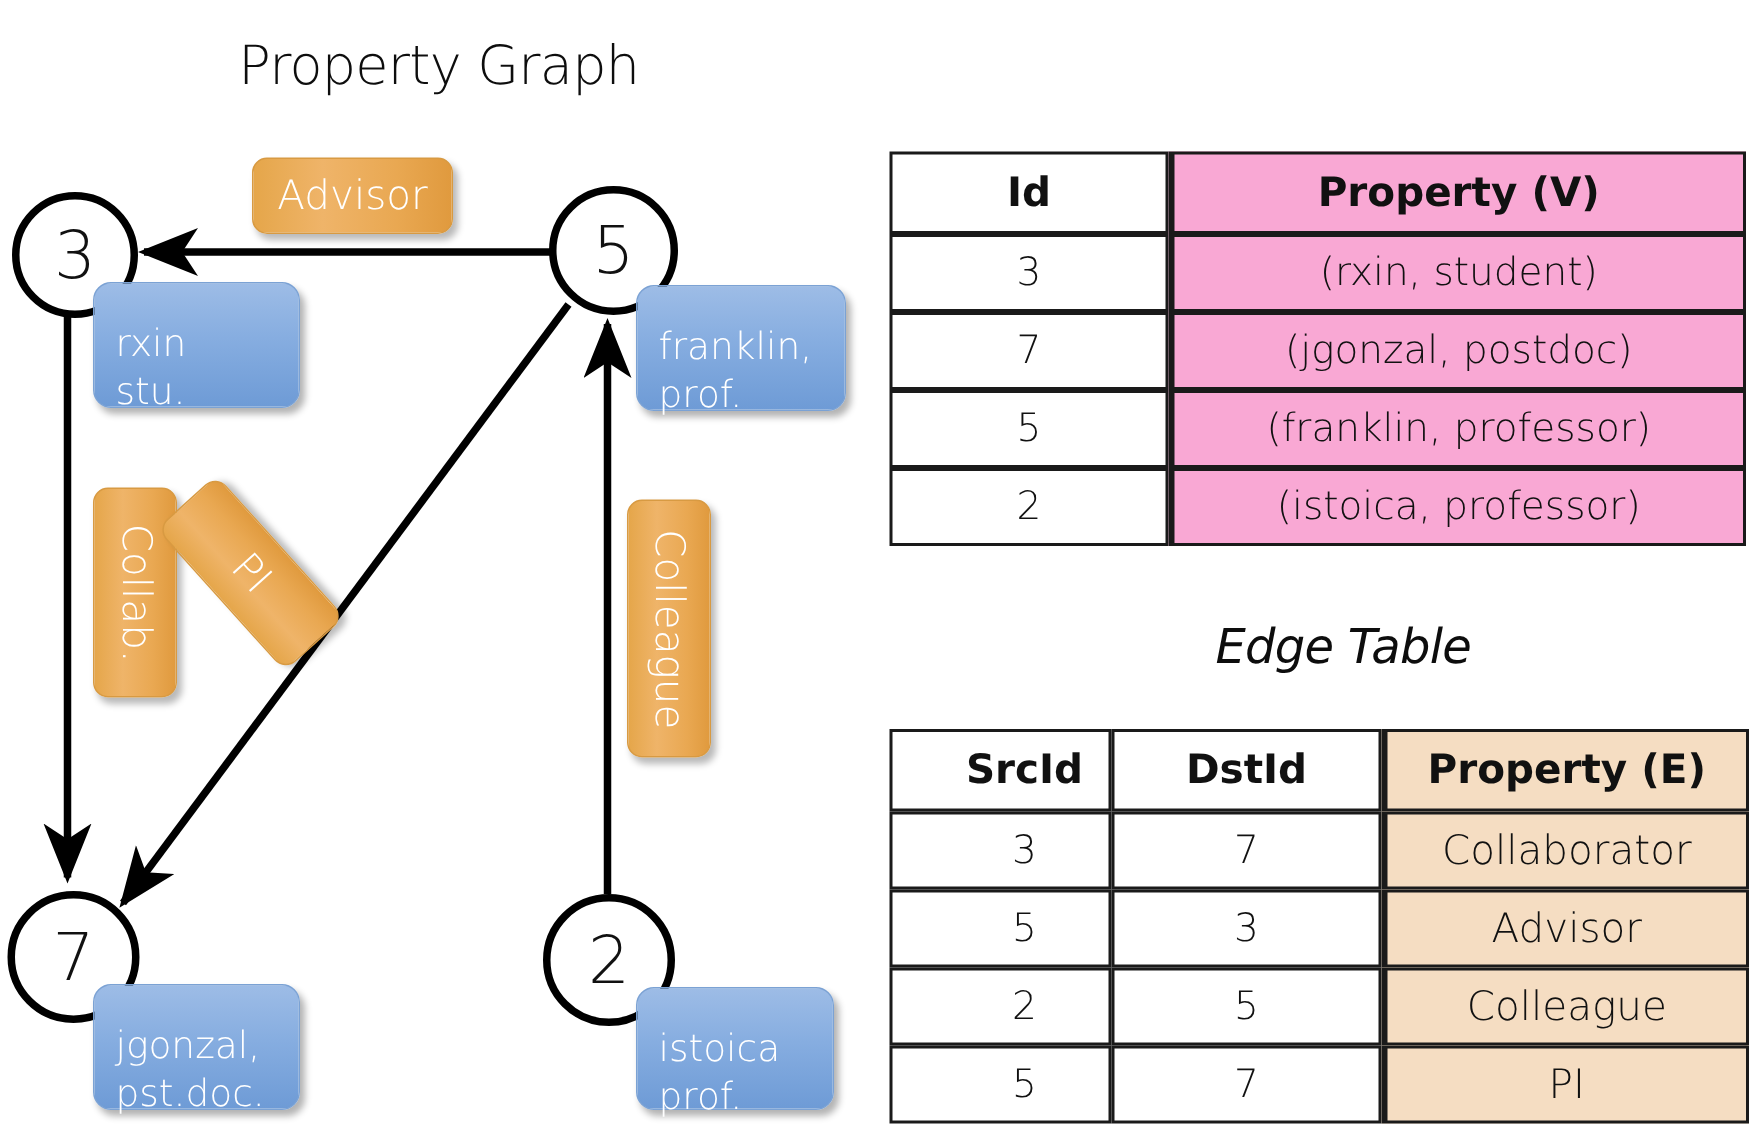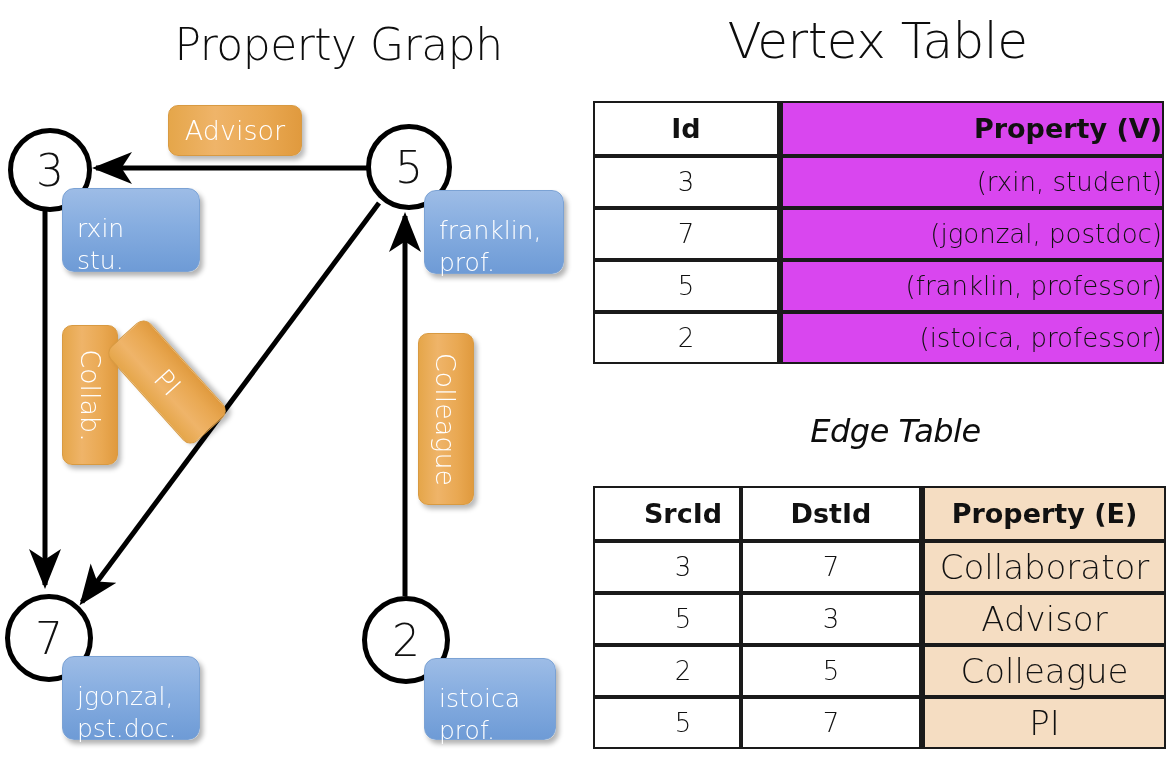--- a/index.html
+++ b/index.html
@@ -11,21 +11,21 @@
   
   .title{
     position:absolute;
     font-family:"DejaVu Sans","Liberation Sans",sans-serif;
     font-weight:300;
     color:#0d0d0d;
     white-space:nowrap;
     letter-spacing:-0.5px;
     text-align:center;
   }
-  #title-property-graph{left:0;top:14px;width:585px;font-size:44px;line-height:62px;padding-left:46px;}
+  #title-property-graph{left:0;top:14px;width:585px;font-size:36px;line-height:62px;}
   #title-vertex-table{left:585px;top:10px;width:585px;font-size:50px;line-height:62px;}
   #title-edge-table{left:603px;top:400px;width:585px;font-size:32px;line-height:62px;font-style:italic;}
 
   
   #graph-svg{position:absolute;left:0;top:0;width:585px;height:760px;}
 
   
   .node{
     position:absolute;
     border:5px solid #000;
@@ -110,37 +110,36 @@
     font-size:26px;
     color:#111;
     padding:0;
     height:52px;
     box-sizing:border-box;
   }
   .tbl th{font-weight:700;font-size:27px;height:55px;}
 
   #vertex-table{left:593px;top:101px;}
   #vertex-table .c-id{width:186px;}
-  #vertex-table .c-prop{width:385px;background:#d946ef;text-align:right;}
+  #vertex-table .c-prop{width:385px;background:#f9a8d4;}
 
   #edge-table{left:593px;top:486px;}
   #edge-table .c-src{width:148px;padding-left:32px;}
   #edge-table .c-dst{width:180px;}
   #edge-table .c-eprop{width:245px;background:#f5ddc2;}
-  #edge-table td.c-eprop{font-size:34px;}
+  #edge-table td.c-eprop{font-size:27px;}
 
   .sep{border-left-width:4px !important;}
 </style>
 </head>
 <body>
 
 <div class="canvas">
 
   <div class="title" id="title-property-graph">Property Graph</div>
-  <div class="title" id="title-vertex-table">Vertex Table</div>
   <div class="title" id="title-edge-table">Edge Table</div>
 
   <svg id="graph-svg" viewBox="0 0 585 760" xmlns="http://www.w3.org/2000/svg">
     <defs>
       <marker id="ah" markerWidth="9" markerHeight="9" refX="7.2" refY="3.2" orient="auto" markerUnits="strokeWidth">
         <path d="M0,0 L8,3.2 L0,6.4 L2.1,3.2 z" fill="#000"></path>
       </marker>
     </defs>
 
     <g>

